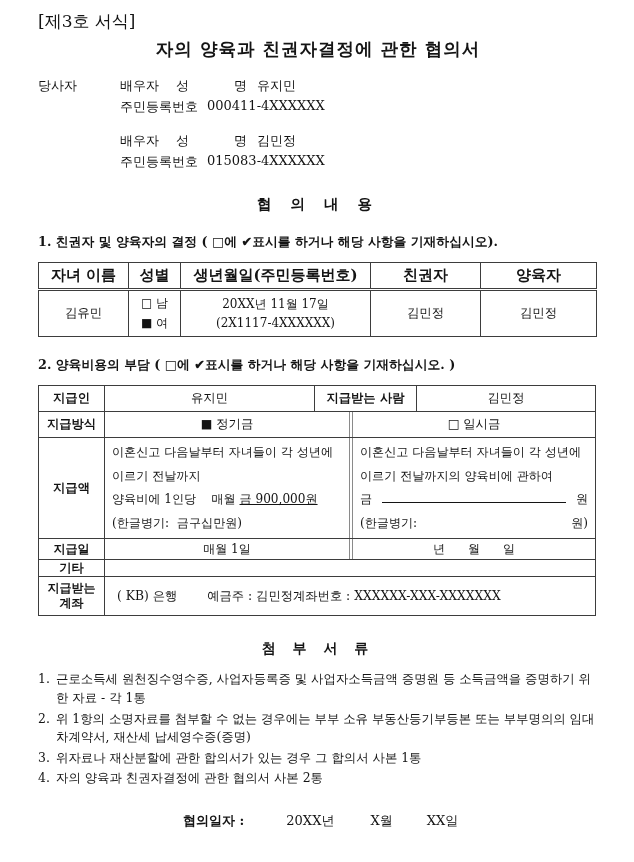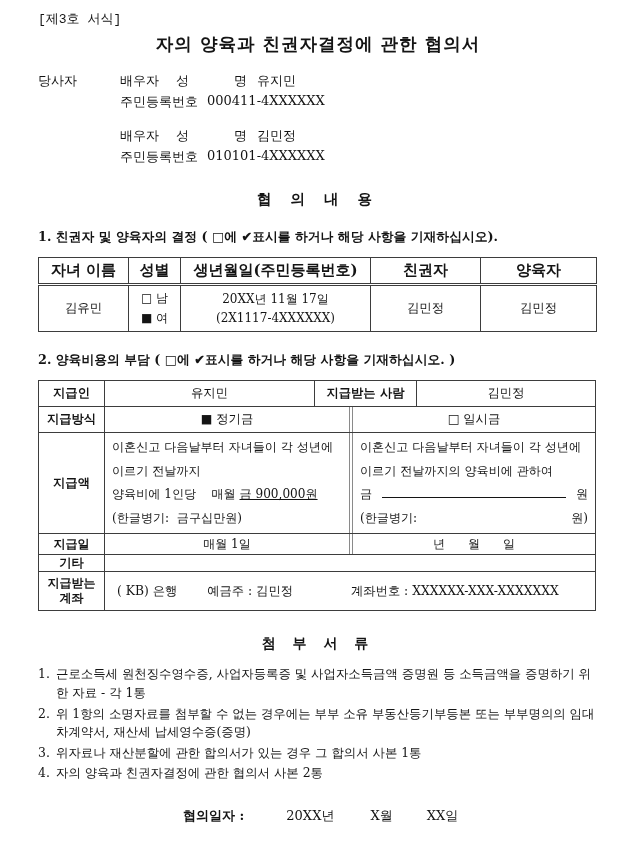--- a/index.html
+++ b/index.html
@@ -3,21 +3,21 @@
 <meta charset="utf-8">
 <style>
   html,body { margin:0; padding:0; background:#e8e8e8; }
   .page {
     width:634px; height:862px; margin:0 auto; background:#ffffff;
     font-family:"DejaVu Serif","Liberation Serif",serif; color:#141414;
     box-sizing:border-box; padding:10px 36px 0 38px; position:relative; overflow:hidden;
   }
   .pre { white-space:pre; }
 
-  .form-label { font-size:13px;font-family:Liberation Mono, monospace; }
+  .form-label { font-size:17px; }
   .doc-title { text-align:center; font-size:17.5px; font-weight:bold; letter-spacing:1px; margin-top:4px; }
 
   .case-row { display:flex; margin-top:24px; font-size:13px; }
   .case-row .l1 { width:82px; }
   .case-row .l2 { width:113px; }
 
   .party-block { font-size:13px; }
   .party-row { display:flex; margin-top:16px; }
   .party-row .plabel { width:82px; }
   .party-row .role { width:56px; }
@@ -51,21 +51,21 @@
   .t2 .r4 .c { height:20px; font-size:12px; }
   .t2 .r5 .c { height:16px; }
   .t2 .r6 .c { height:38px; }
   .amt { flex-direction:column; align-items:stretch !important; justify-content:flex-start !important; padding:3px 7px; line-height:1.95; font-size:12.1px; text-align:left; }
   .amt .uline { text-decoration:underline; }
   .amt .fillrow { display:flex; align-items:baseline; }
   .amt .blank { flex:1; border-bottom:1px solid #141414; margin:0 10px; }
   .amt .spread { display:flex; justify-content:space-between; }
   .acct-content { justify-content:flex-start !important; padding:0 12px; }
   .acct-content .holder { margin-left:30px; }
-  .acct-content .number { margin-left:58px; }
+  .acct-content .number { }
   .lab2 { line-height:1.25; font-size:12px;flex-direction:column; }
 
   .attach-heading { text-align:center; font-weight:bold; font-size:14px; letter-spacing:6px; margin-top:24px; }
   .attach-list { margin-top:12px; font-size:12.4px; line-height:1.5; }
   .attach-item { display:flex; margin-top:2px; }
   .attach-item .num { width:18px; flex:none; }
   .attach-item .txt { flex:1; }
 
   .date-row { display:flex; margin-top:24px; font-size:13px; margin-left:145px; align-items:baseline; }
   .date-row .dlabel { font-weight:bold; }
@@ -97,21 +97,21 @@
     </div>
     <div class="party-row">
       <span class="plabel"></span>
       <span class="role">배우자</span>
       <span class="sur">성</span>
       <span>명</span>
       <span class="name">김민정</span>
     </div>
     <div class="rrn-row">
       <span>주민등록번호</span>
-      <span class="rrn">010101-4XXXXXX</span>
+      <span class="rrn">015083-4XXXXXX</span>
     </div>
   </div>
 
   <div class="content-heading">협 의 내 용</div>
 
   <div class="sec-title">1. 친권자 및 양육자의 결정 ( □에 ✔표시를 하거나 해당 사항을 기재하십시오).</div>
 
   <table class="t1">
     <colgroup>
       <col style="width:90px">

